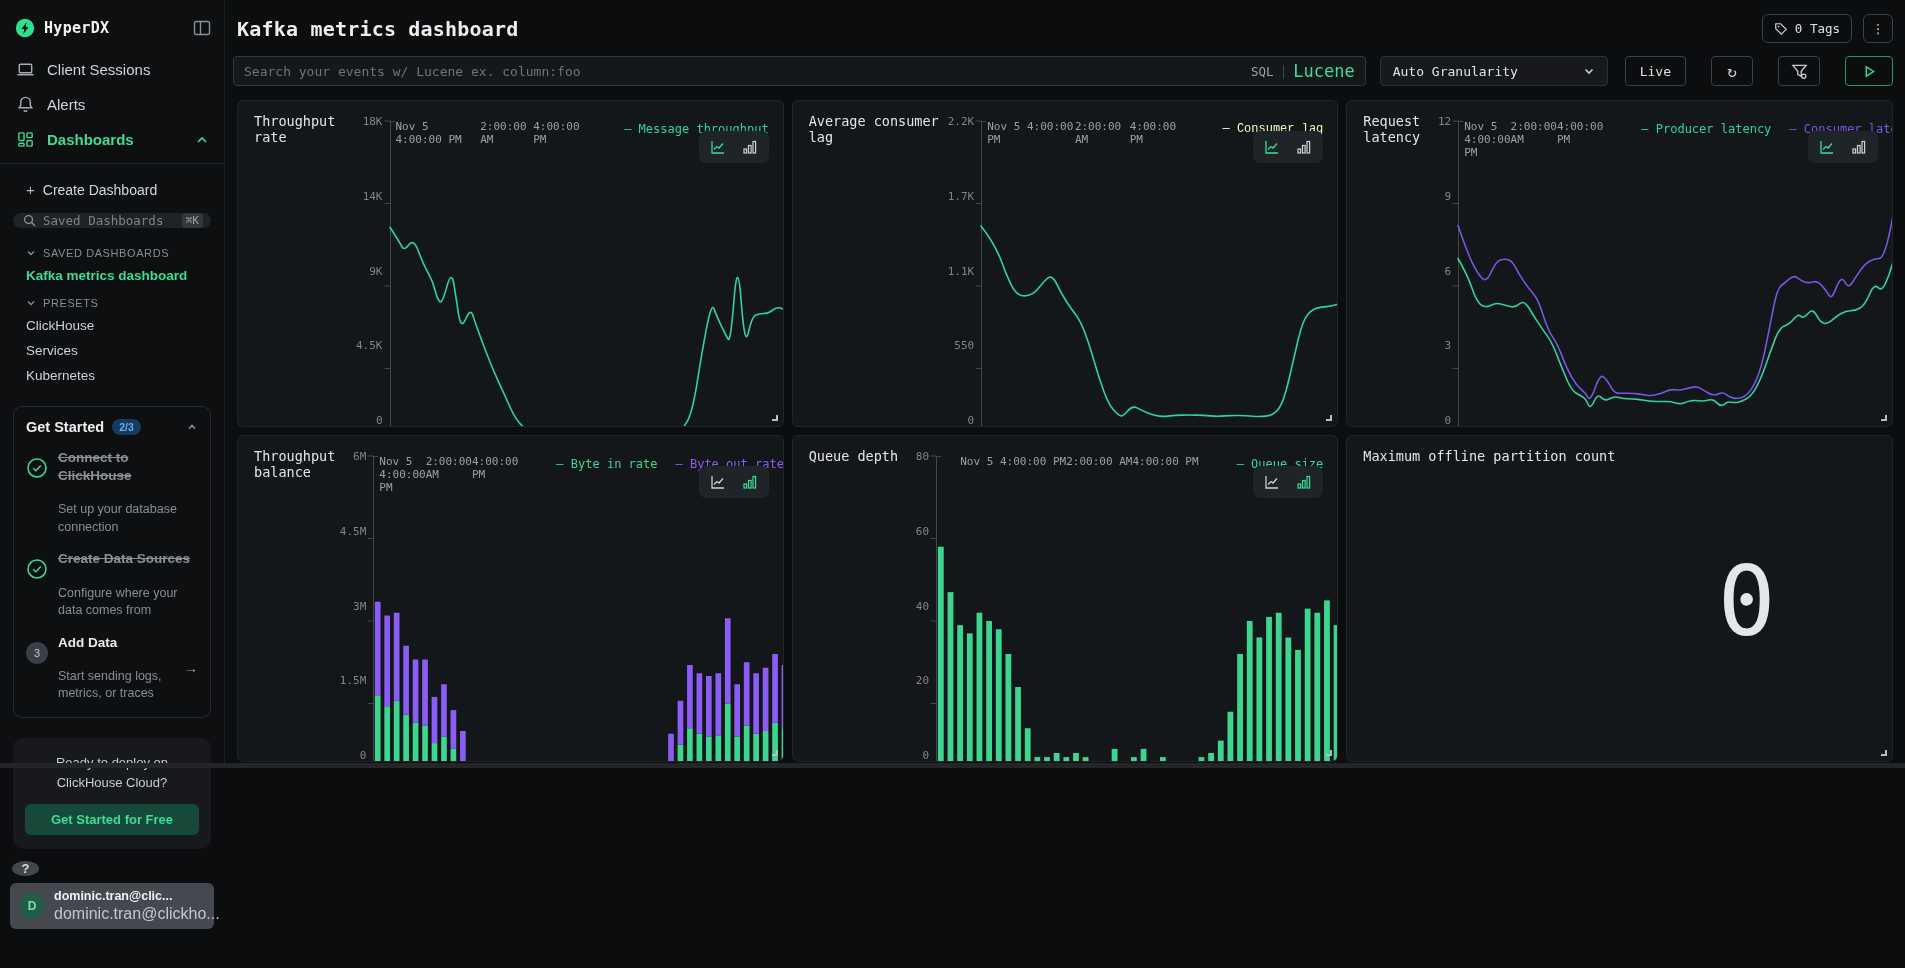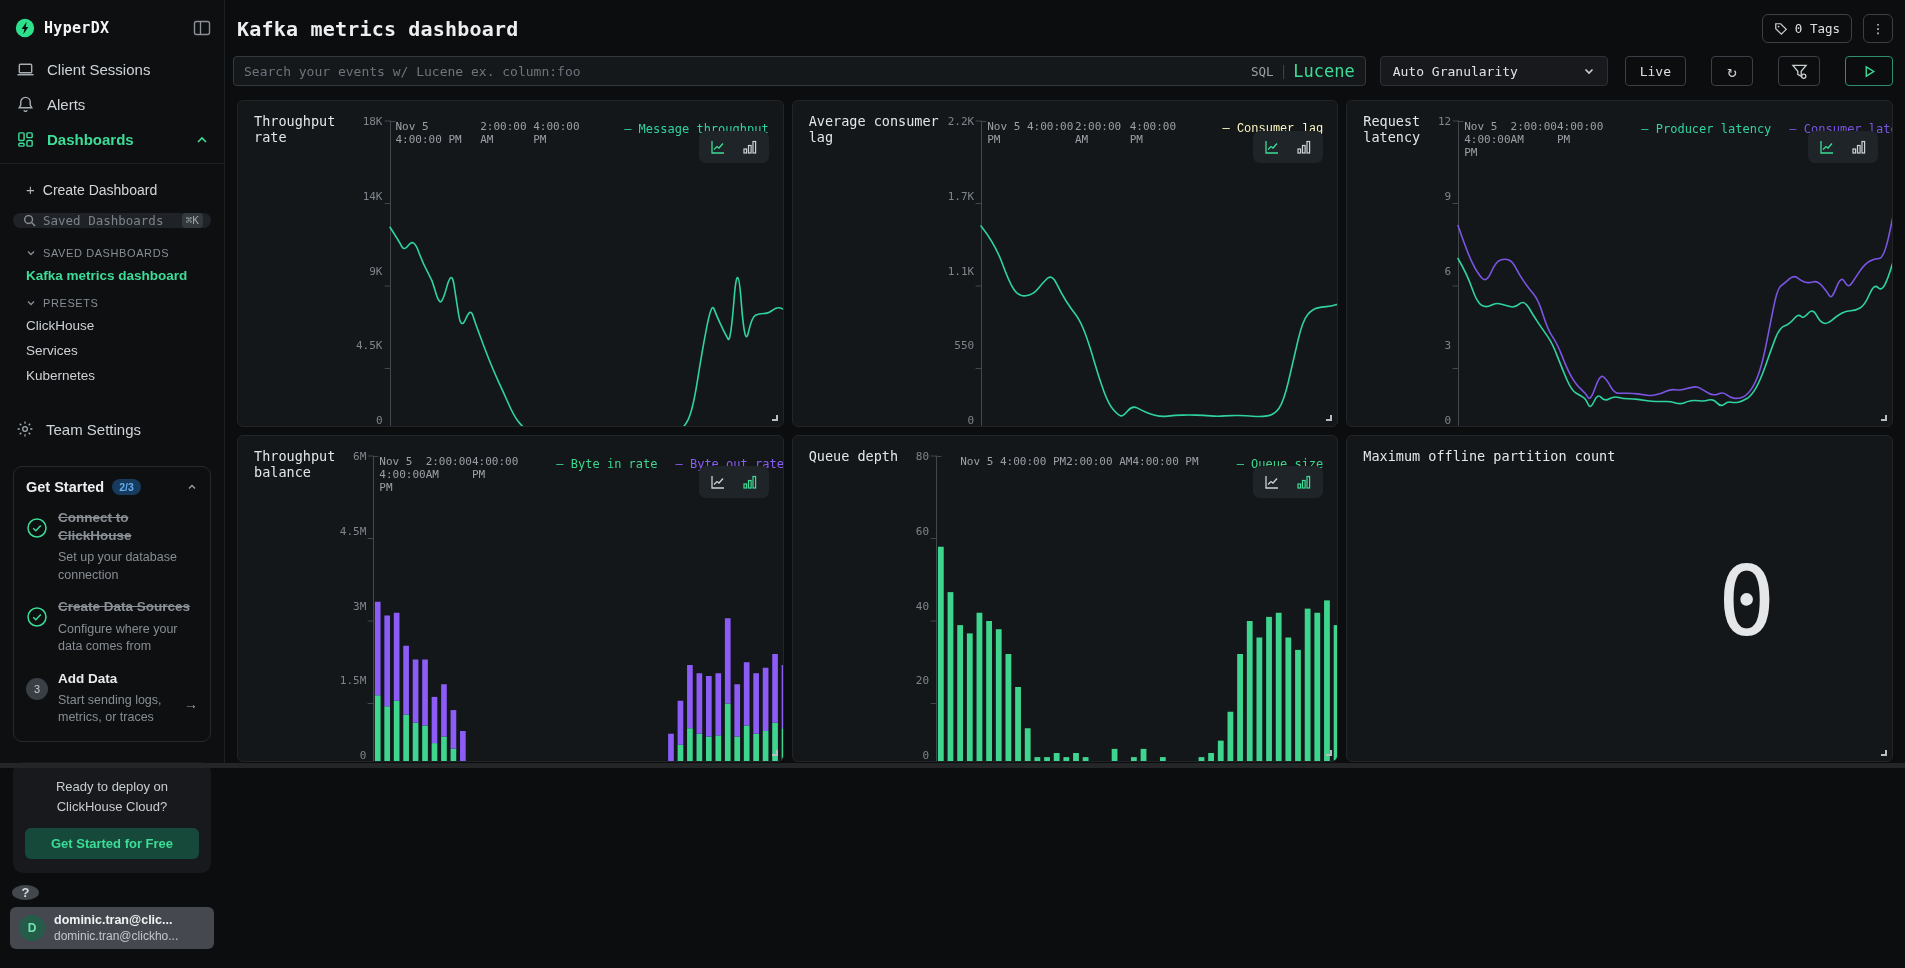--- a/index.html
+++ b/index.html
@@ -37,35 +37,35 @@
   .gs-head { display:flex; align-items:center; gap:8px; }
   .gs-title { font-weight:bold; font-size:14.5px; color:#eceef0; }
   .gs-badge { background:#173a5f; color:#64aef0; font-size:10.5px; font-weight:bold; border-radius:9px; padding:2px 7px; }
   .gs-chev { margin-left:auto; width:11px; height:11px; color:#9aa0a6; cursor:pointer; }
   .gs-item { display:flex; gap:10px; margin-top:14px; position:relative; }
   .gs-ic { width:22px; min-width:22px; height:22px; margin-top:8px; }
   .gs-step { width:22px; min-width:22px; height:22px; margin-top:8px; border-radius:50%; background:#3a3f45; color:#c6cacd;
              display:flex; align-items:center; justify-content:center; font-size:11px; }
   .gs-t { font-size:13.5px; color:#8a9096; font-weight:bold; text-decoration:line-through; line-height:1.35; }
   .gs-t.todo { color:#e8eaec; text-decoration:none; }
-  .gs-d { font-size:12.5px; color:#878e94; line-height:1.4; margin-top:4px; }
+  .gs-d { font-size:12.5px; color:#878e94; line-height:1.4; margin-top:16px; }
   .gs-arrow { position:absolute; right:0; top:26px; color:#9aa0a6; font-size:14px; cursor:pointer; }
 
   .deploy-card { margin:20px 13px 0 13px; background:#17191d; border-radius:10px; padding:15px 12px 14px 12px; text-align:center; }
   .deploy-line { font-size:13px; color:#c8ccd0; line-height:1.55; }
   .deploy-btn { margin-top:11px; width:100%; background:#16493a; color:#3ddc97; font-weight:bold; font-size:13px;
                 border:none; border-radius:6px; padding:8px 0; cursor:pointer; font-family:"Liberation Sans",sans-serif; }
   .help-btn { margin:12px 0 0 12px; width:27px; height:27px; border-radius:50%; background:#42464d; color:#d9dcde;
               border:none; font-size:13px; font-weight:bold; cursor:pointer; }
   .user-chip { margin:7px 10px 0 10px; background:#45494f; border-radius:6px; display:flex; align-items:center;
                gap:9px; padding:6px 9px; cursor:pointer; }
   .user-avatar { width:26px; min-width:26px; height:26px; border-radius:50%; background:#245c49; color:#6fe3b0;
                  display:flex; align-items:center; justify-content:center; font-size:12px; font-weight:bold; }
   .user-name { font-size:12.5px; font-weight:bold; color:#f0f2f3; line-height:1.25; }
-  .user-email { font-size:12px; color:#c3c7cb; }
+  .user-email { font-size:16px; color:#c3c7cb; }
 
   
   main { flex:1; display:flex; flex-direction:column; padding:14px 12px 6px 8px; background:#0b0d0e; }
   .title-row { display:flex; align-items:center; padding-left:4px; }
   .page-title { font-family:"DejaVu Sans Mono", monospace; font-size:20px; font-weight:bold; color:#eceef0; letter-spacing:.2px; }
   .title-actions { margin-left:auto; display:flex; gap:11px; }
   .tbtn { display:flex; align-items:center; gap:7px; border:1px solid #3a4046; border-radius:6px; background:transparent;
           color:#dde0e3; font-family:"DejaVu Sans Mono", monospace; font-size:12.5px; padding:6px 11px; cursor:pointer; }
   .tbtn .ticon { width:14px; height:14px; color:#c9ced2; display:flex; }
   .kebab { width:30px; justify-content:center; padding:6px 0; }
@@ -204,29 +204,20 @@
         <svg class="ic" viewBox="0 0 10 10" width="10" height="10" fill="none" stroke="currentColor" stroke-width="1.4">
             <polyline points="2,3.5 5,6.5 8,3.5"></polyline>
           </svg>
       </span>
       <span>PRESETS</span>
     </div>
     <a class="side-link">ClickHouse</a>
     <a class="side-link">Services</a>
     <a class="side-link">Kubernetes</a>
 
-    <div class="team-row">
-      <span class="nicon">
-        <svg class="ic" viewBox="0 0 20 20" width="18" height="18" fill="none" stroke="currentColor" stroke-width="1.4">
-            <circle cx="10" cy="10" r="2.6"></circle>
-            <path d="M10 1.8v2.4M10 15.8v2.4M1.8 10h2.4M15.8 10h2.4M4.2 4.2l1.7 1.7M14.1 14.1l1.7 1.7M15.8 4.2l-1.7 1.7M5.9 14.1l-1.7 1.7"></path>
-          </svg>
-      </span>
-      <span>Team Settings</span>
-    </div>
 
     <div class="gs-card">
       <div class="gs-head">
         <span class="gs-title">Get Started</span>
         <span class="gs-badge">2/3</span>
         <span class="gs-chev">
           <svg class="ic" viewBox="0 0 10 10" width="10" height="10" fill="none" stroke="currentColor" stroke-width="1.4">
               <polyline points="2,6.5 5,3.5 8,6.5"></polyline>
             </svg>
         </span>

